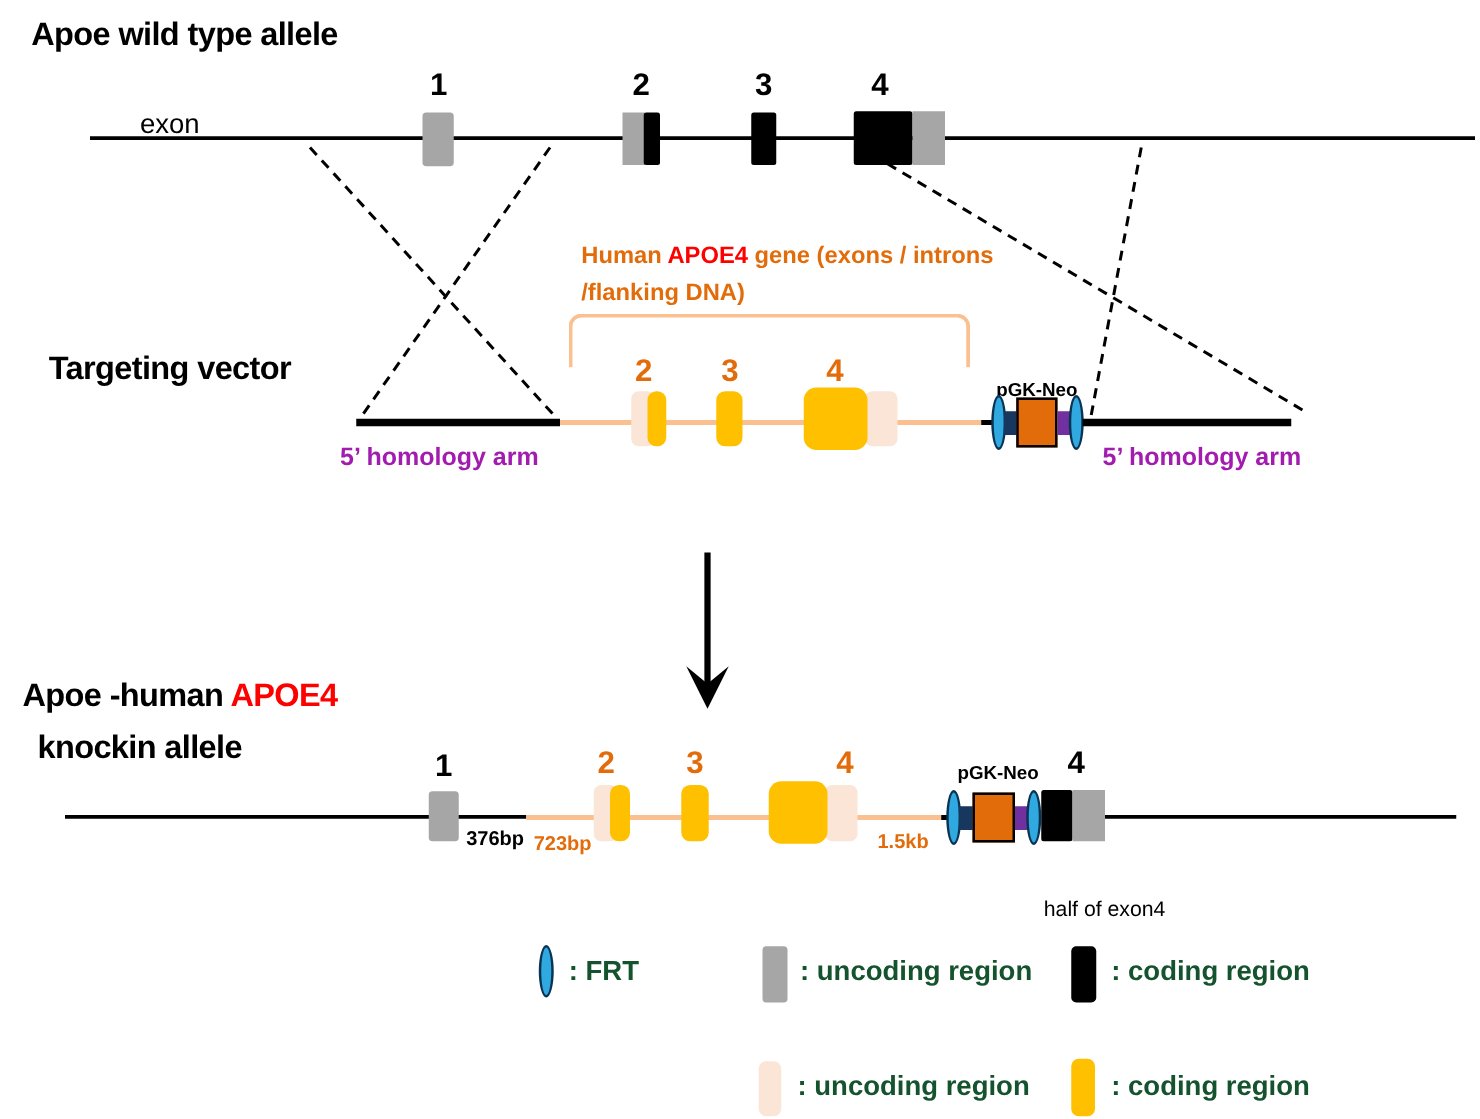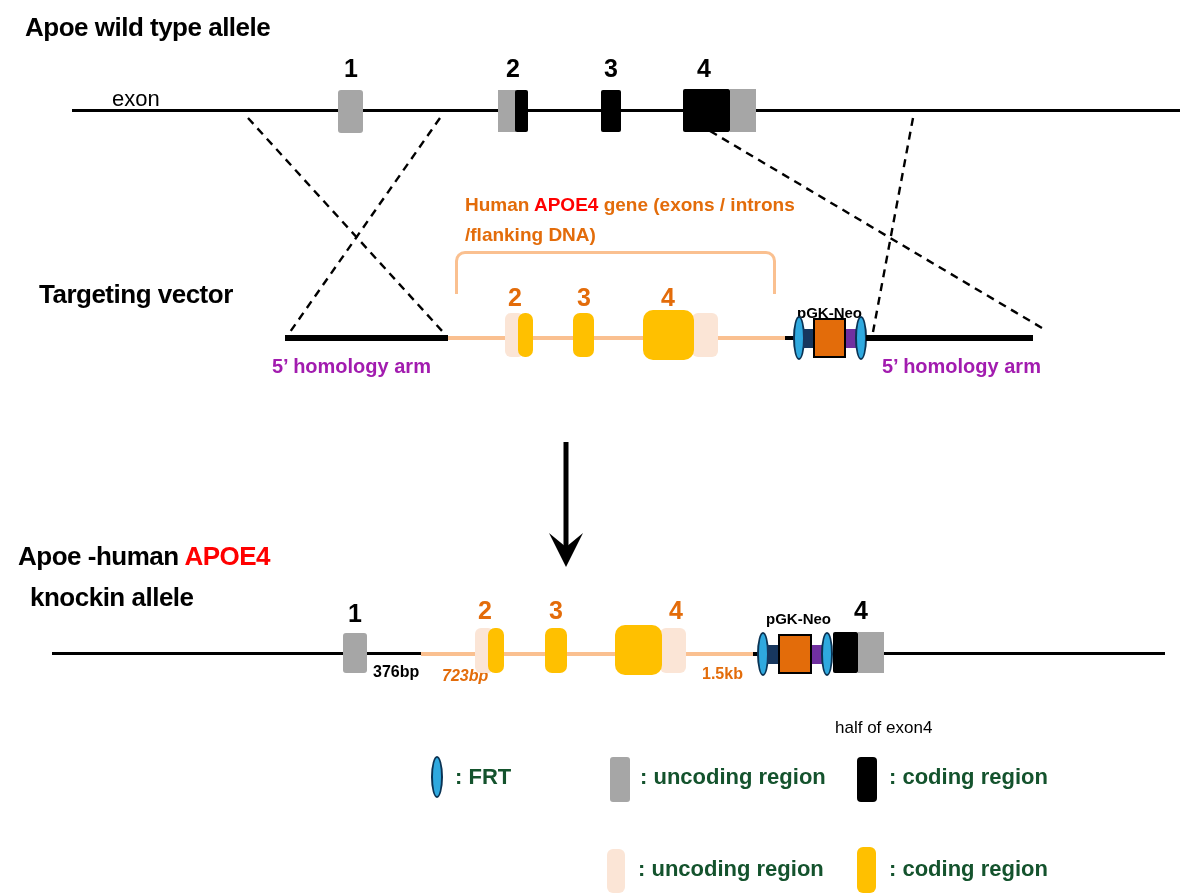--- a/index.html
+++ b/index.html
@@ -107,21 +107,21 @@
   <div class="section-title" style="left:30px;top:582px;">knockin allele</div>
 
   <div class="hline" style="left:52px;top:652px;width:369px;height:3px;"></div>
   <div class="oline" style="left:421px;top:652px;width:336px;height:4px;"></div>
   <div class="hline" style="left:753px;top:652px;width:14px;height:4px;"></div>
   <div class="hline" style="left:884px;top:652px;width:281px;height:3px;"></div>
 
   <div class="num-black" style="left:340px;top:599px;width:30px;">1</div>
   <div class="box-gray" style="left:343px;top:633px;width:24px;height:40px;"></div>
   <div class="len-label" style="left:373px;top:663px;color:#000;">376bp</div>
-  <div class="len-label" style="left:442px;top:667px;color:#E36C0A;font-style:italic;">723bp</div>
+  <div class="len-label" style="left:427px;top:667px;color:#E36C0A;">723bp</div>
 
   <div class="num-orange" style="left:470px;top:596px;width:30px;">2</div>
   <div class="box-peach" style="left:475px;top:628px;width:19px;height:45px;"></div>
   <div class="box-gold" style="left:488px;top:628px;width:16px;height:45px;"></div>
 
   <div class="num-orange" style="left:541px;top:596px;width:30px;">3</div>
   <div class="box-gold" style="left:545px;top:628px;width:22px;height:45px;"></div>
 
   <div class="num-orange" style="left:660px;top:596px;width:32px;">4</div>
   <div class="box-peach" style="left:660px;top:628px;width:26px;height:45px;"></div>

